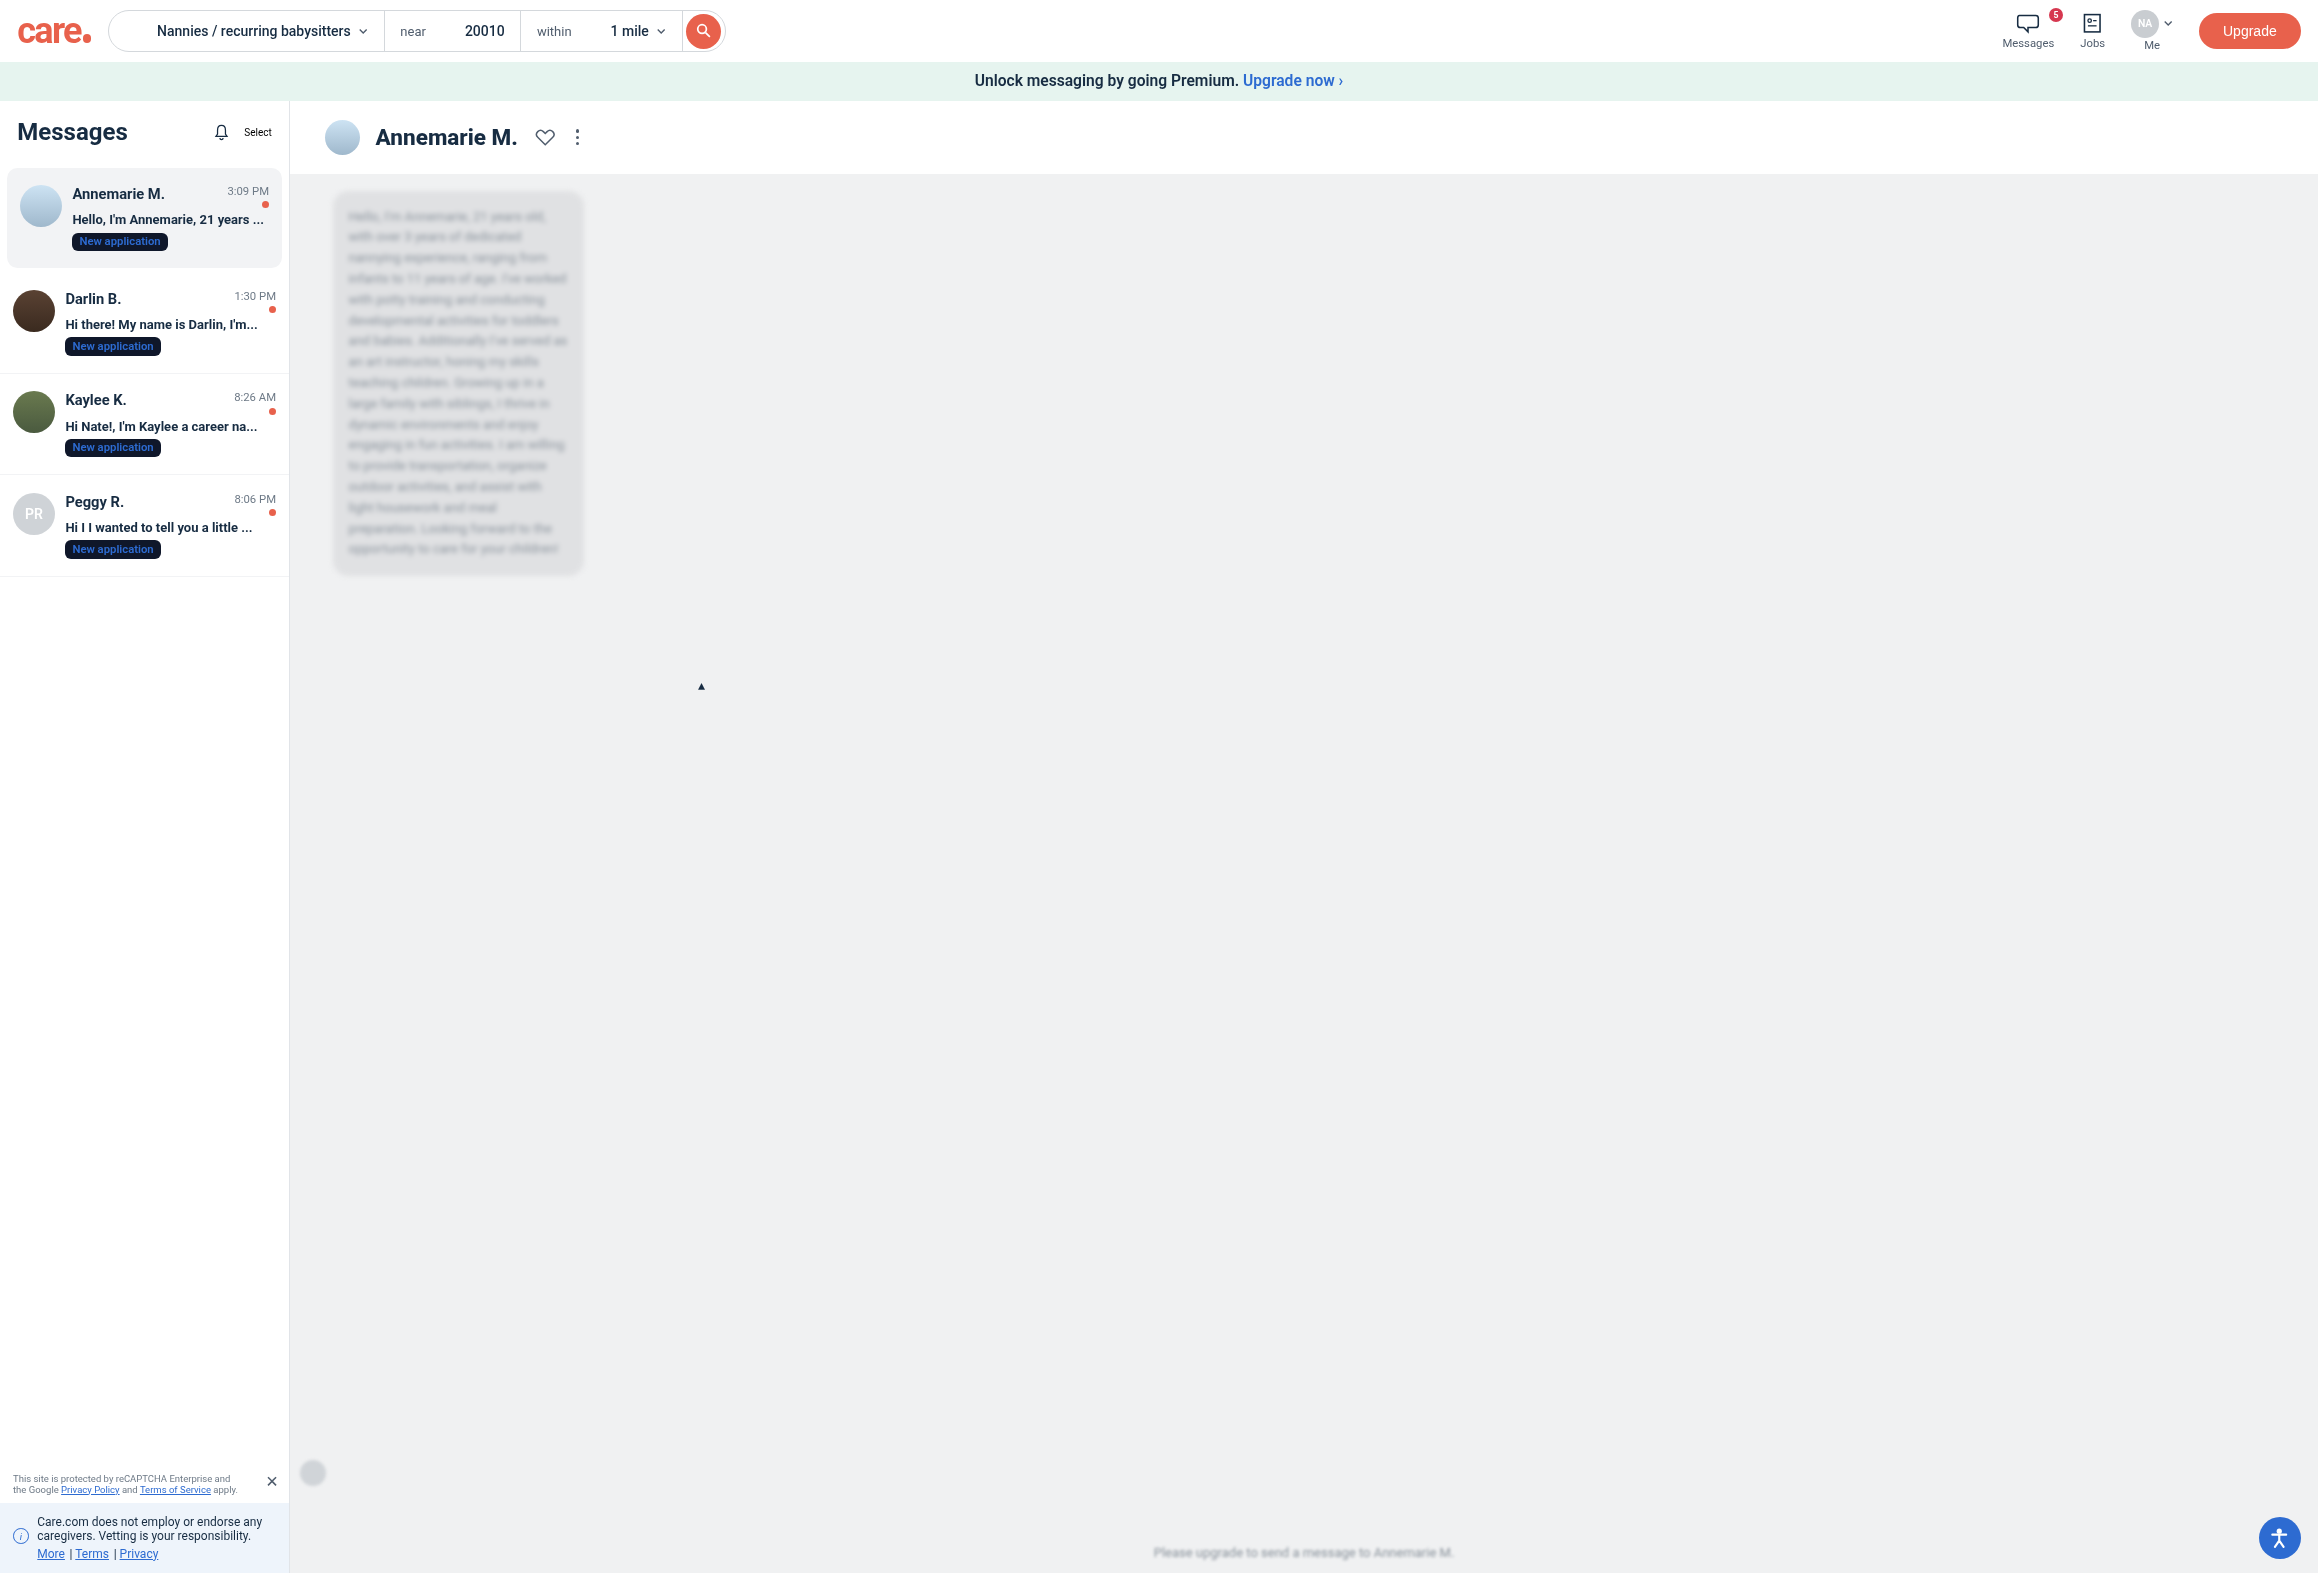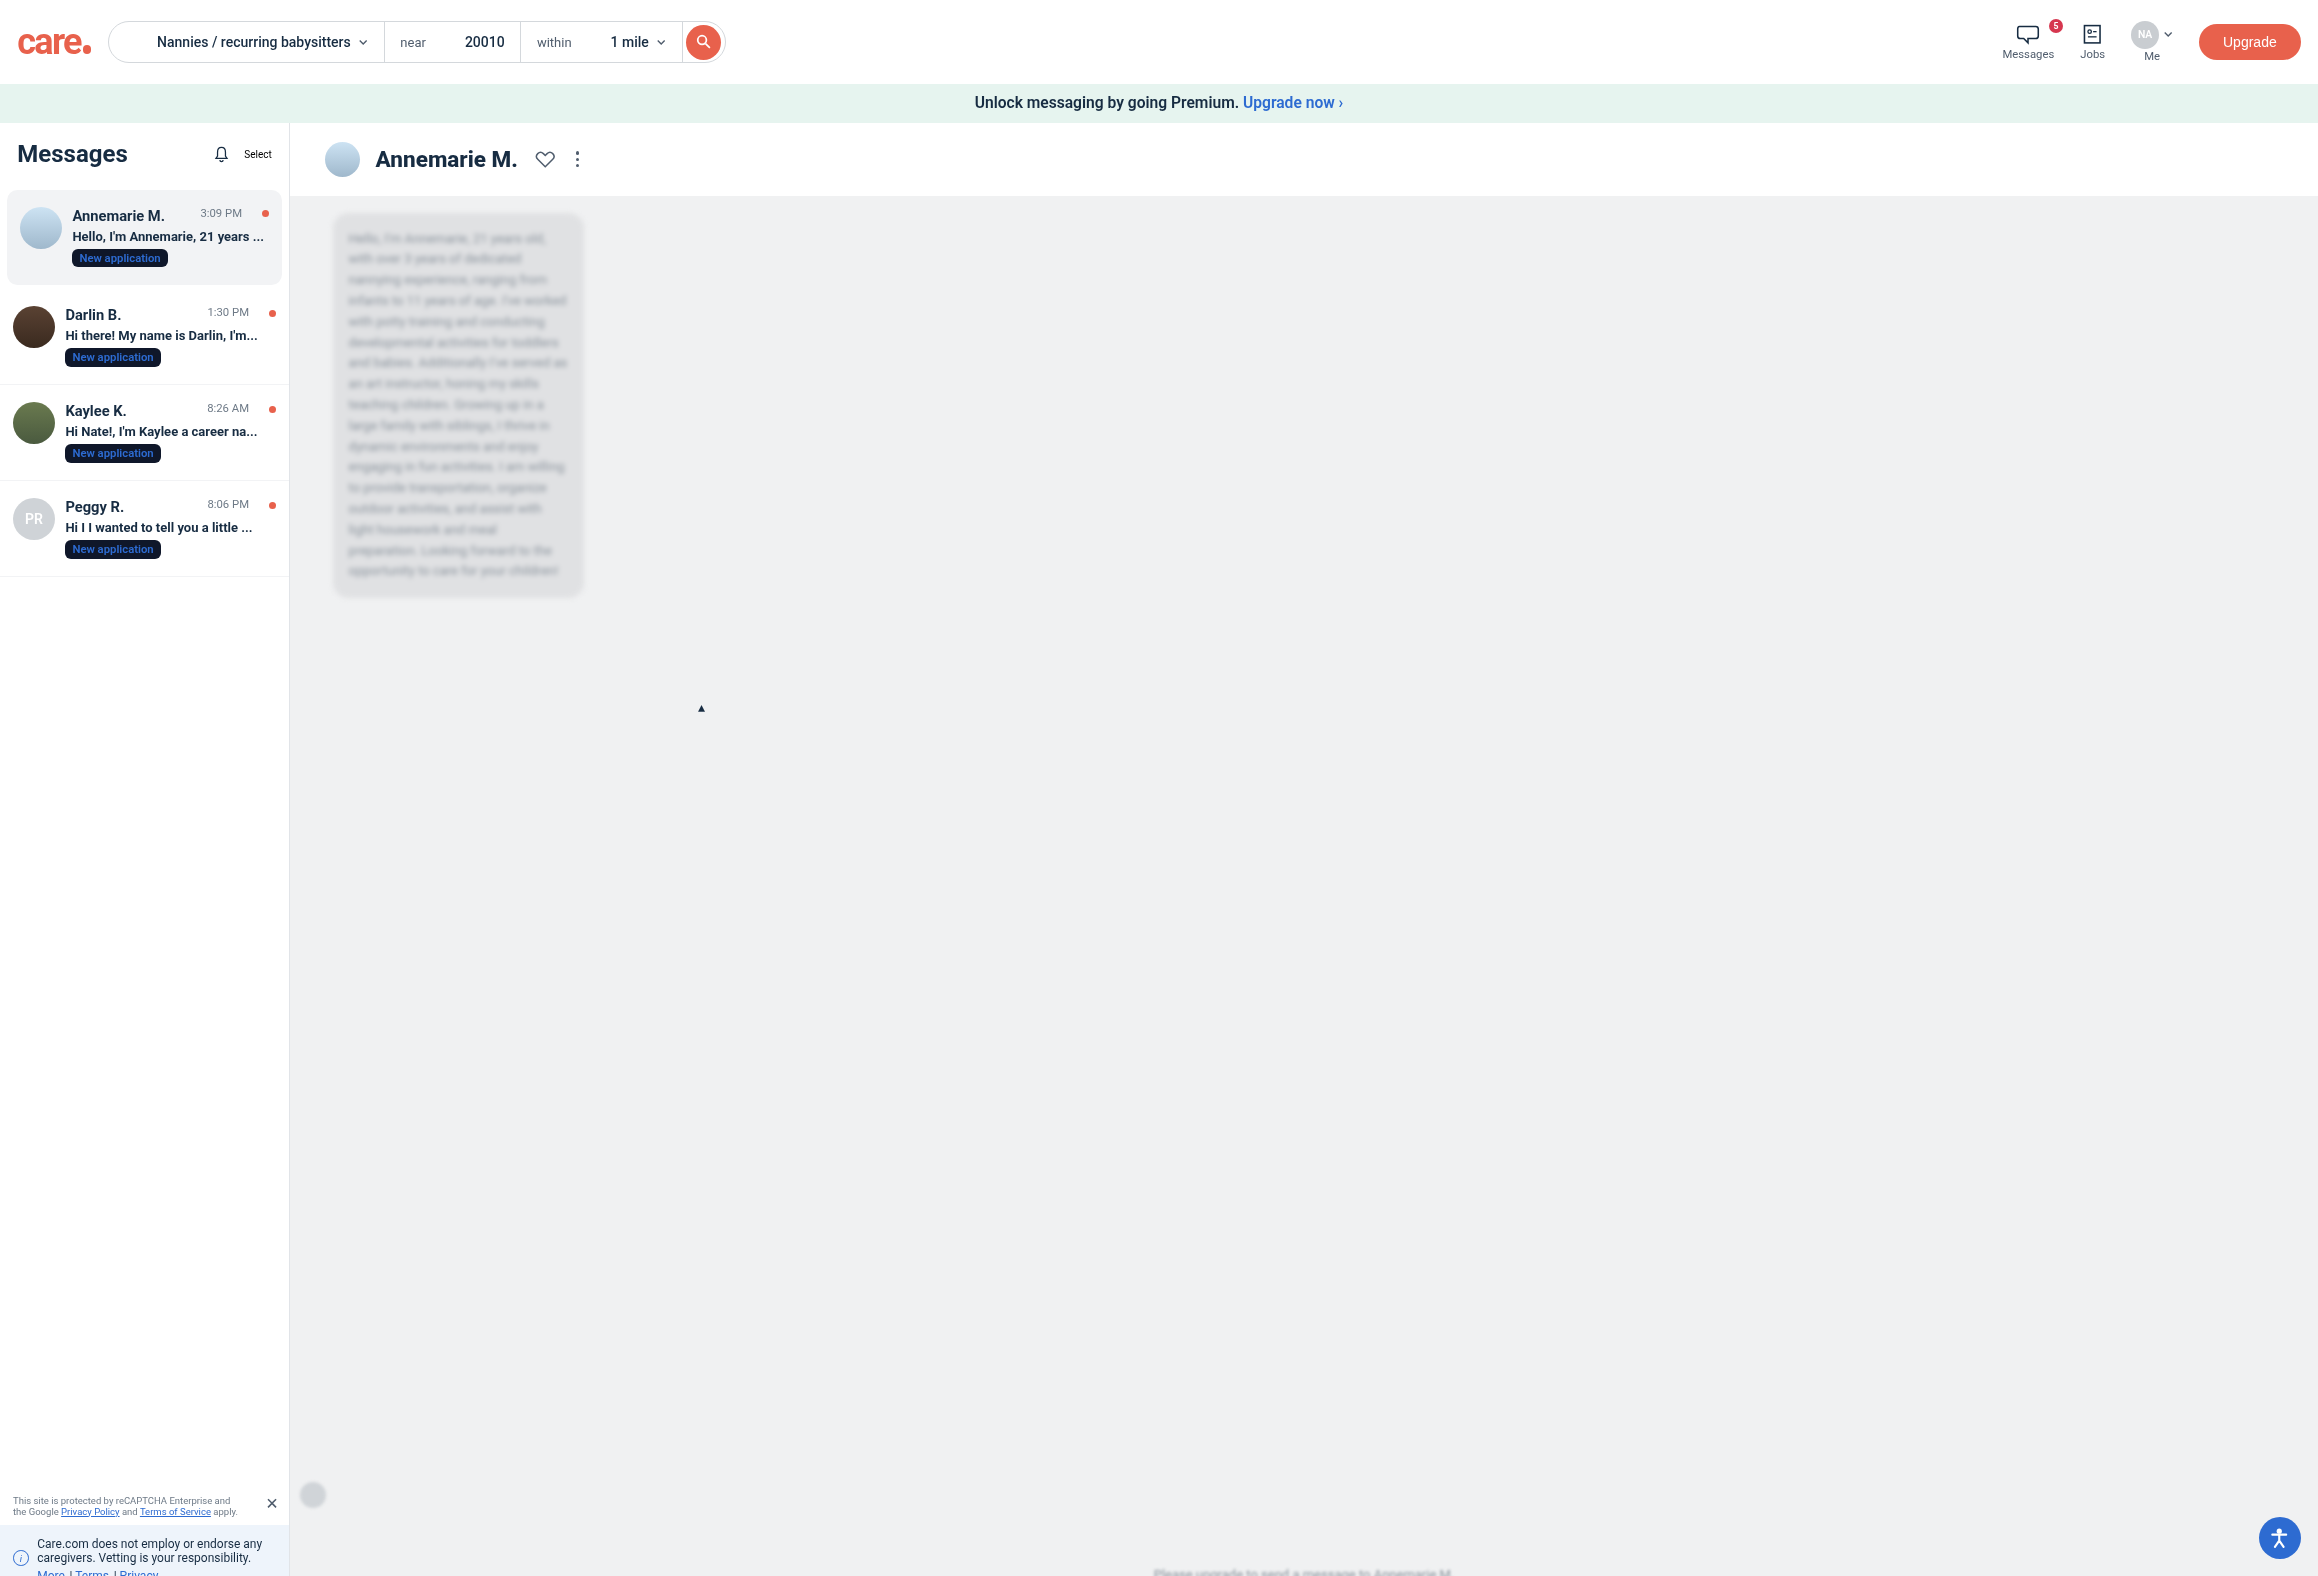--- a/index.html
+++ b/index.html
@@ -1,19 +1,19 @@
 <!DOCTYPE html>
 <html style="font-size:14px"><head>
 <meta charset="utf-8">
 <style>
 * { margin: 0; padding: 0; box-sizing: border-box; }
 body { font-family: -apple-system, BlinkMacSystemFont, 'Segoe UI', Roboto, sans-serif; background: #fff; color: #172c42; overflow: hidden; }
 
 
-.header { display: flex; align-items: center; padding: 8.7px 17.3px; height: 84px; gap: 17.3px; }
+.header { display: flex; align-items: center; padding: 8.7px 17.3px; height: 62px; gap: 17.3px; }
 .logo { font-size: 36px; font-weight: 700; color: #e8614c; letter-spacing: -1.7px; display: flex; align-items: baseline; }
 .logo .dot { width: 8.7px; height: 8.7px; background: #e8614c; border-radius: 50%; margin-left: 1.7px; }
 
 .search-bar { display: flex; align-items: center; border: 0.9px solid #d4d8dc; border-radius: 35px; height: 42px; overflow: hidden; }
 .search-segment { padding: 0 15.6px; display: flex; align-items: center; gap: 7px; height: 100%; border-right: 0.9px solid #d4d8dc; }
 .search-segment:last-of-type { border-right: none; }
 .search-label { color: #505d6d; font-size: 13px; }
 .search-value { color: #172c42; font-size: 14px; font-weight: 500; margin-left: 32px; }
 .search-btn { width: 35px; height: 35px; background: #e8614c; border-radius: 50%; display: flex; align-items: center; justify-content: center; margin: 0 3.5px; cursor: pointer; }
 .chev { width: 10.4px; height: 10.4px; }
@@ -43,21 +43,21 @@
 .thread { display: flex; padding: 17.3px 13px; gap: 10.4px; cursor: pointer; border-bottom: 0.9px solid #f2f3f5; }
 .thread.active { background: #f2f3f5; border-radius: 10.4px; margin: 4.3px 7px; border-bottom: none; }
 .thread-avatar { width: 42px; height: 42px; border-radius: 50%; background: #d0d4d8; flex-shrink: 0; overflow: hidden; display: flex; align-items: center; justify-content: center; color:#fff; font-weight:600; font-size:14px; }
 .thread-body { flex: 1; min-width: 0; }
 .thread-top { display: flex; justify-content: space-between; align-items: flex-start; }
 .thread-name { font-weight: 700; font-size: 14.7px; color: #172c42; }
 .thread-time { font-size: 11.3px; color: #6e7a87; white-space: nowrap; }
 .thread-preview { font-size: 13px; color: #172c42; font-weight: 700; white-space: nowrap; overflow: hidden; text-overflow: ellipsis; margin-top: 4px; }
 .thread-tag { display: inline-block; background: #0f172a; color: #2d6bd1; font-size: 11.3px; font-weight: 600; padding: 2.6px 7px; border-radius: 6px; margin-top: 5.2px; }
 .unread-dot { width: 7px; height: 7px; background: #e8614c; border-radius: 50%; margin-top: 3.5px; }
-.thread-right { display: flex; flex-direction: row; align-items: flex-start; gap: 20px; }
+.thread-right { display: flex; flex-direction: column; align-items: flex-end; gap: 0; }
 
 
 .sidebar-footer { font-size: 9.5px; color: #6e7a87; padding: 8.7px 13px; position: relative; }
 .sidebar-footer a { color: #2d6bd1; text-decoration: underline; cursor: pointer;}
 .close-x { position: absolute; right: 10.4px; top: 8.7px; cursor: pointer; font-size: 15.6px; color: #505d6d; }
 .disclaimer-bar { background: #eef4fb; padding: 12px 13px; display: flex; gap: 8.7px; align-items: flex-start; font-size: 12px; color: #172c42; }
 .disclaimer-links a { color: #2d6bd1; text-decoration: underline; margin-right: 1.7px; cursor:pointer; }
 .info-icon { width: 15.6px; height: 15.6px; border: 1.3px solid #2d6bd1; border-radius: 50%; display: flex; align-items: center; justify-content: center; color: #2d6bd1; font-size: 9.5px; font-style: italic; flex-shrink: 0; margin-top: 13px; }
 
 

